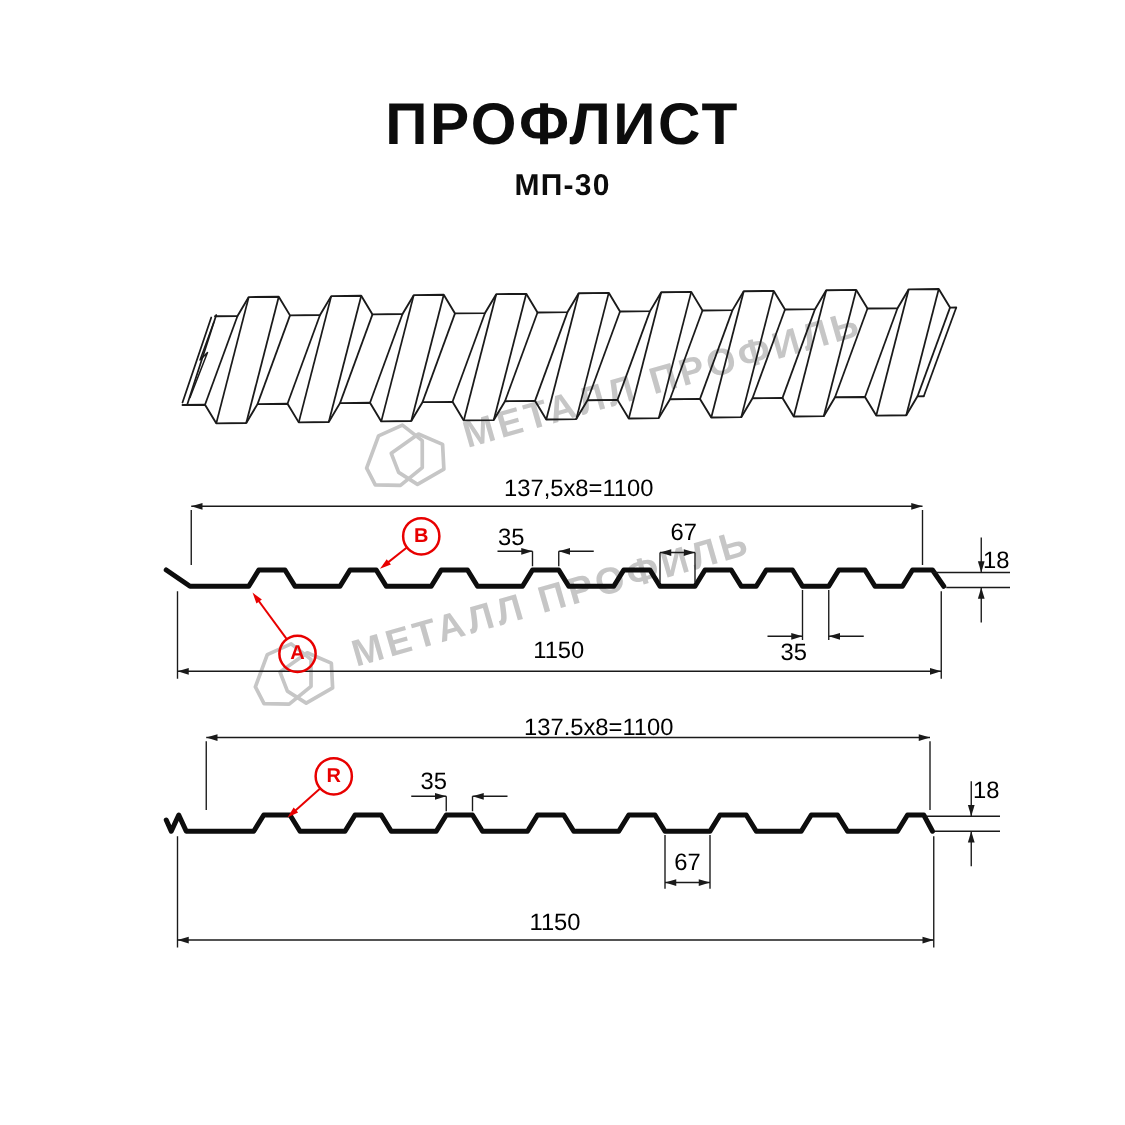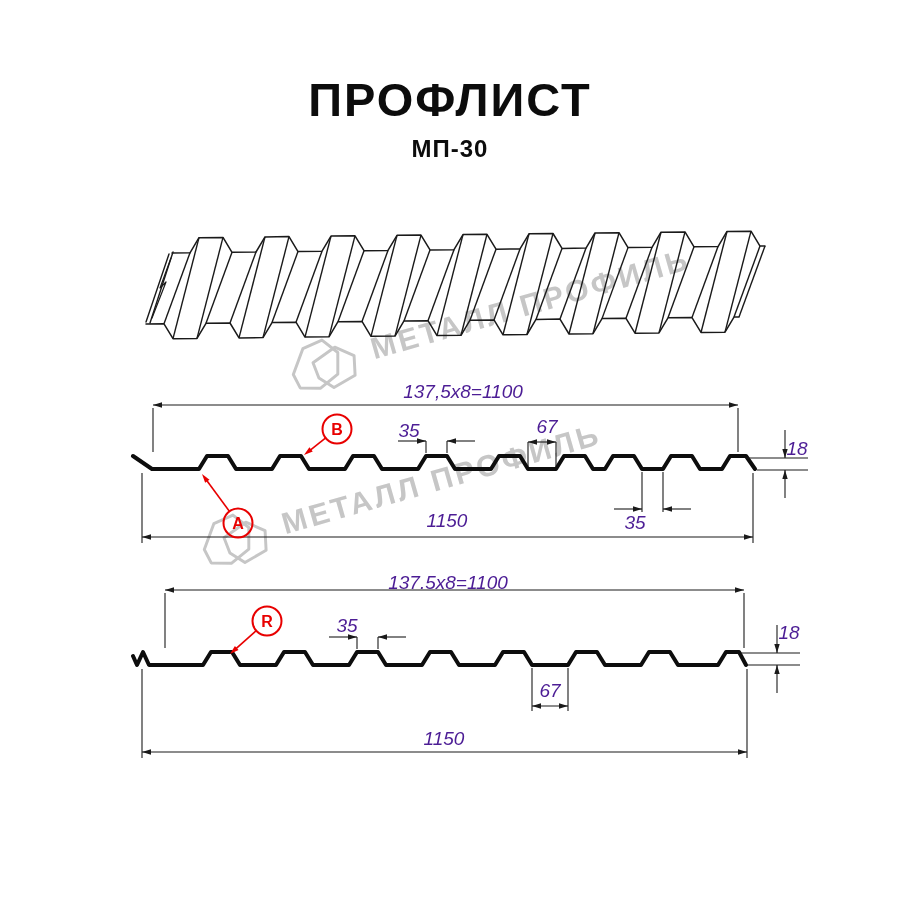--- a/index.html
+++ b/index.html
@@ -4,21 +4,21 @@
 <style>
   html,body{margin:0;padding:0;background:#ffffff;}
   .canvas{position:relative;width:900px;height:765px;background:#ffffff;overflow:hidden;
           font-family:"Liberation Sans", sans-serif;}
   .title{position:absolute;left:450px;top:99px;transform:translate(-50%,-50%);
          font-size:47px;font-weight:800;letter-spacing:2px;color:#0c0c0c;white-space:nowrap;}
   .subtitle{position:absolute;left:450px;top:149px;transform:translate(-50%,-50%);
          font-size:24px;font-weight:600;letter-spacing:1px;color:#0c0c0c;white-space:nowrap;}
   .footer{position:absolute;left:450px;top:801px;transform:translate(-50%,-50%);
          font-size:21px;font-weight:700;letter-spacing:0.5px;color:#151515;white-space:nowrap;}
-  .lbl{position:absolute;transform:translate(-50%,-50%);color:#4c1d95;white-space:nowrap;z-index:5;font-style:italic;}
+  .lbl{position:absolute;transform:translate(-50%,-50%);color:#000000;white-space:nowrap;z-index:5;}
   .dim17{font-size:19px;}
   .dim19{font-size:19px;}
   .circ{position:absolute;width:27px;height:27px;border:2.6px solid #e80000;border-radius:50%;
         display:flex;align-items:center;justify-content:center;transform:translate(-50%,-50%);
         color:#e80000;font-weight:700;font-size:16px;z-index:6;background:transparent;}
   .watermark{position:absolute;display:flex;align-items:center;gap:14px;z-index:1;
         transform-origin:0 50%;transform:rotate(-16deg);pointer-events:none;}
   .watermark span{font-size:30px;font-weight:700;letter-spacing:3px;color:#c6c6c6;white-space:nowrap;}
   #linework{position:absolute;left:0;top:0;z-index:2;pointer-events:none;}
 </style>
@@ -165,21 +165,21 @@
   <div class="lbl dim17" style="left:635px;top:523px;">35</div>
   <div class="lbl dim17" style="left:797px;top:449px;">18</div>
   <div class="lbl dim19" style="left:447px;top:521px;">1150</div>
   <div class="circ" style="left:337px;top:429px;">
     <span>B</span>
   </div>
   <div class="circ" style="left:238px;top:523px;">
     <span>A</span>
   </div>
 
-  <div class="lbl dim19" style="left:448px;top:583px;">137.5x8=1100</div>
+  <div class="lbl dim19" style="left:479px;top:583px;">137.5x8=1100</div>
   <div class="lbl dim17" style="left:347px;top:626px;">35</div>
   <div class="lbl dim17" style="left:550px;top:691px;">67</div>
   <div class="lbl dim17" style="left:789px;top:633px;">18</div>
   <div class="lbl dim19" style="left:444px;top:739px;">1150</div>
   <div class="circ" style="left:267px;top:621px;">
     <span>R</span>
   </div>
 
 </div>
 

